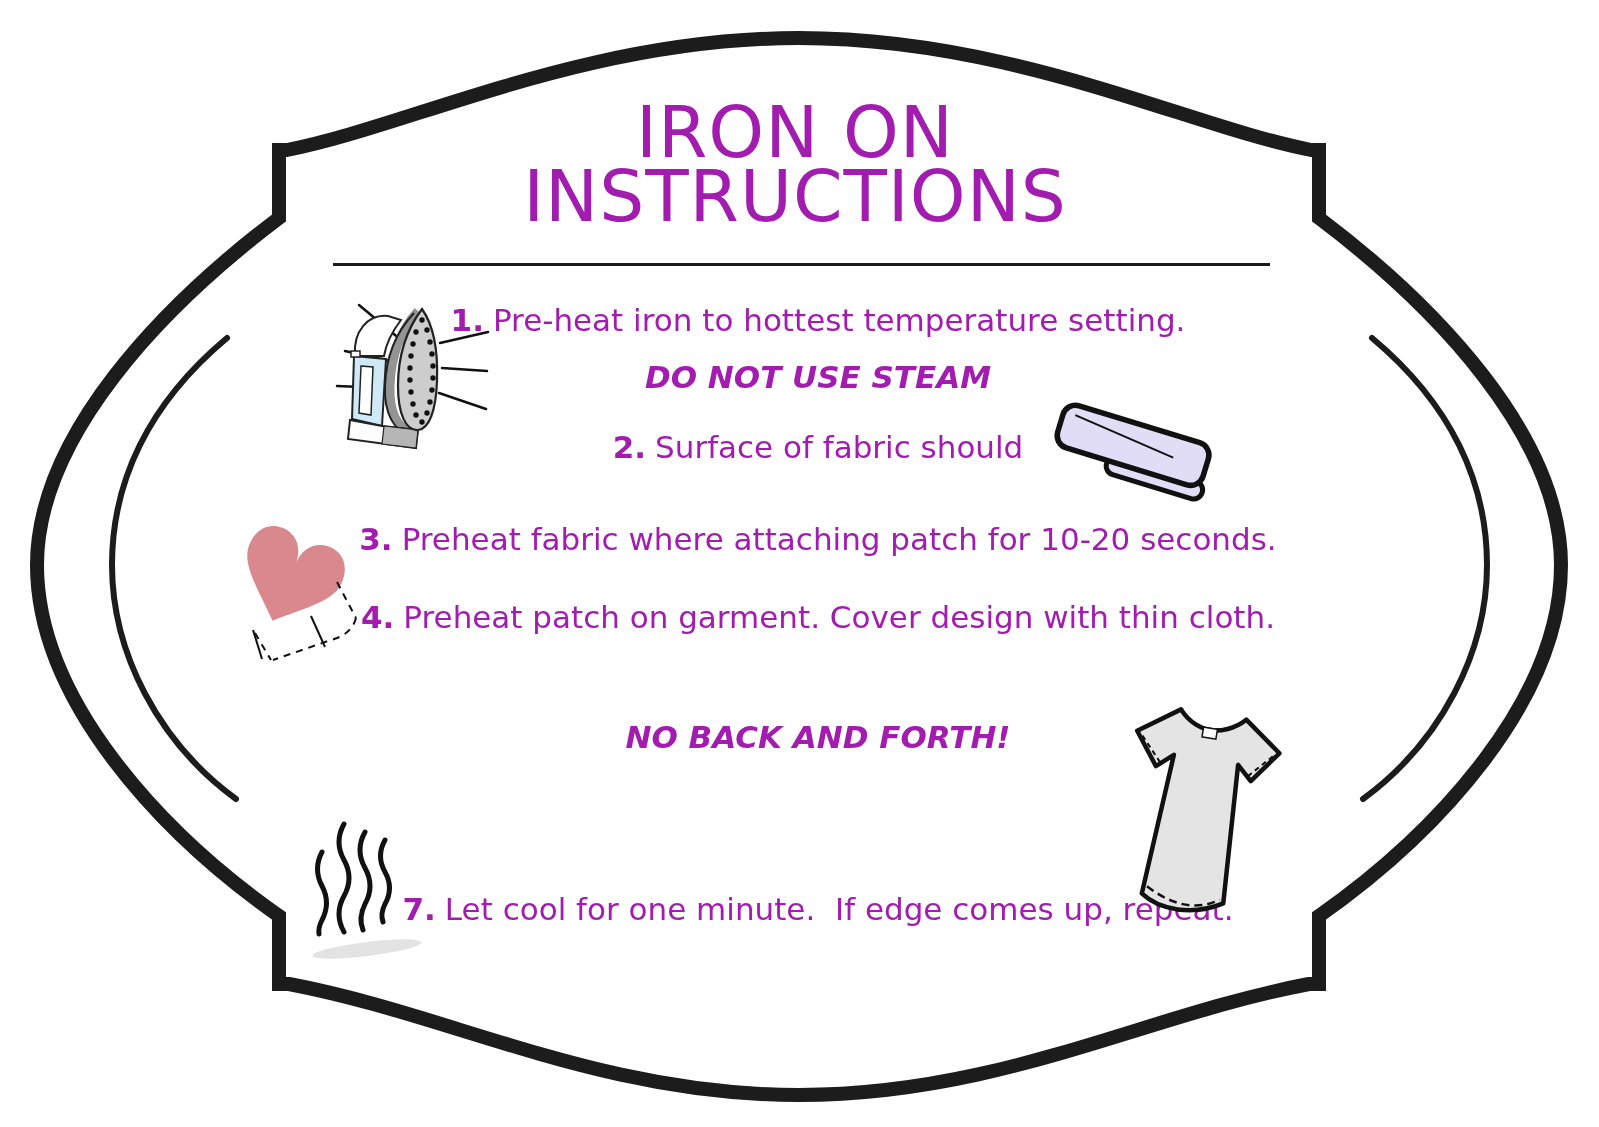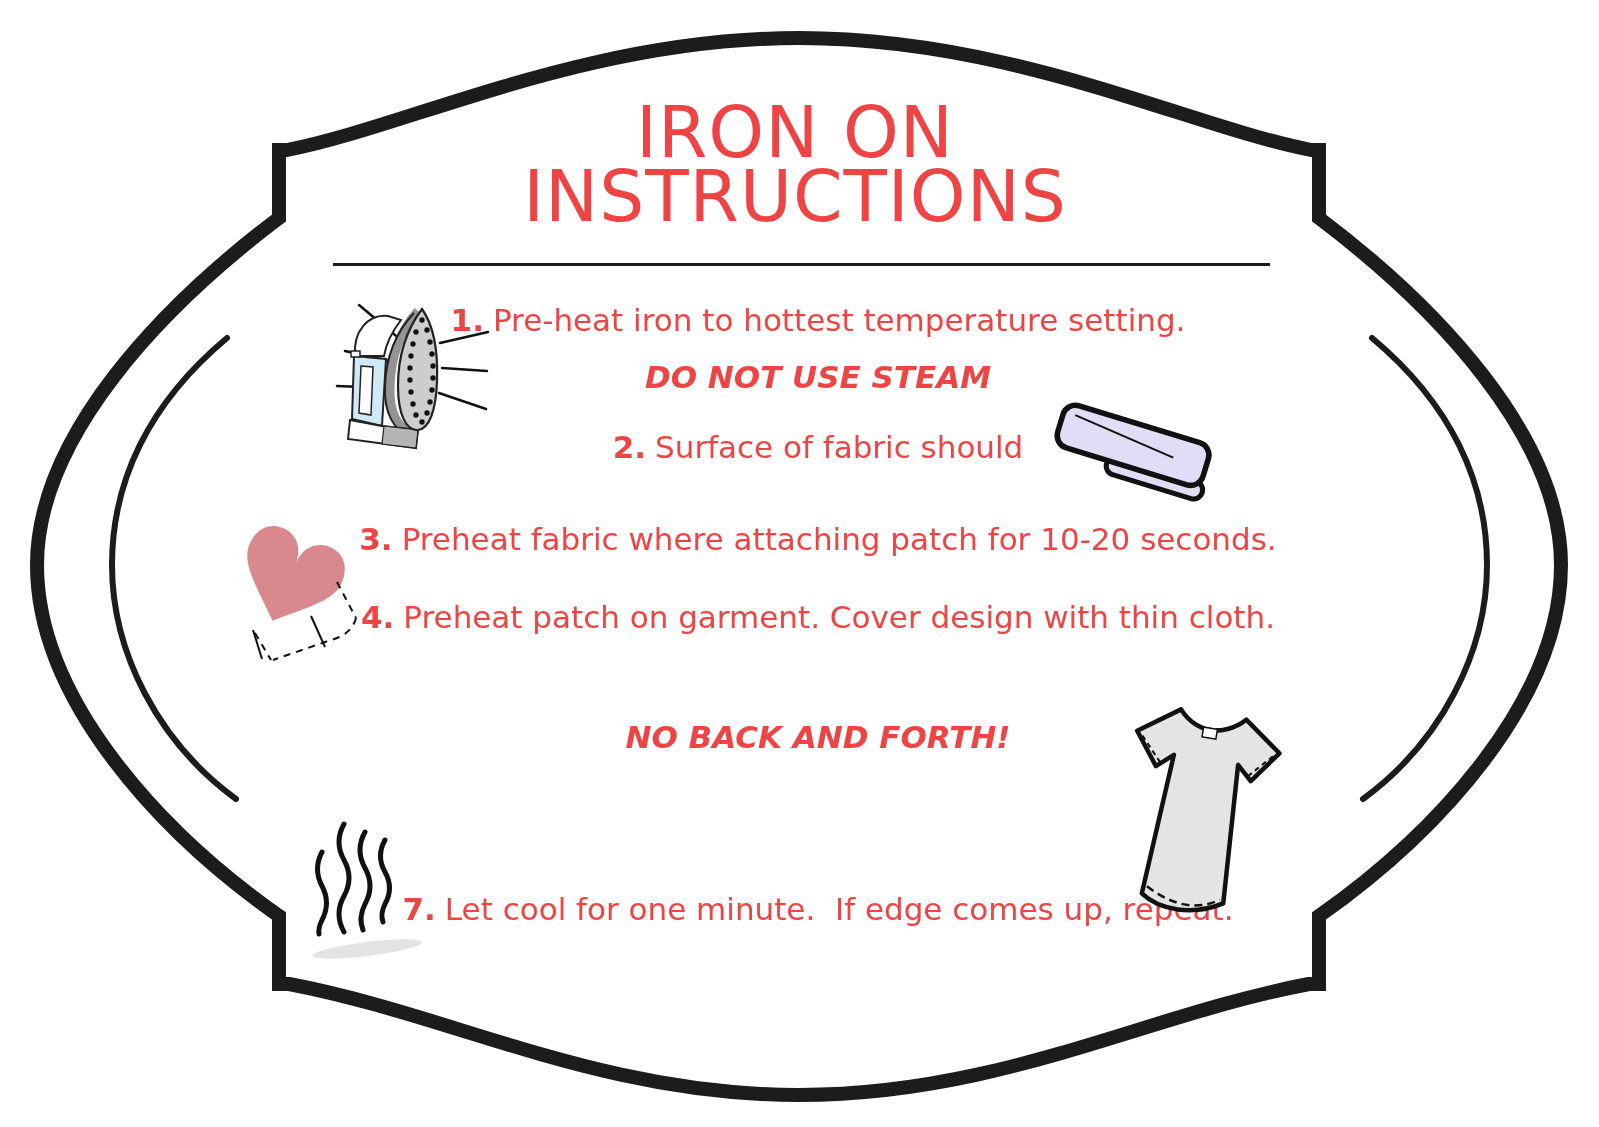--- a/index.html
+++ b/index.html
@@ -1,21 +1,21 @@
 <!DOCTYPE html>
 <html><head>
 <meta charset="utf-8">
 <style>
   html,body{margin:0;padding:0;background:#ffffff;}
   .poster{
     position:relative;
     width:1599px;height:1127px;
     background:#ffffff;
     font-family:"DejaVu Sans","Liberation Sans",sans-serif;
-    color:#ef4444;
+    color:#a21caf;
     overflow:hidden;
   }
   .frame-svg{position:absolute;left:0;top:0;}
   .title{
     position:absolute;left:0;width:1590px;
     text-align:center;
     font-size:71px;
     letter-spacing:1px;
     font-weight:normal;
     white-space:pre;

